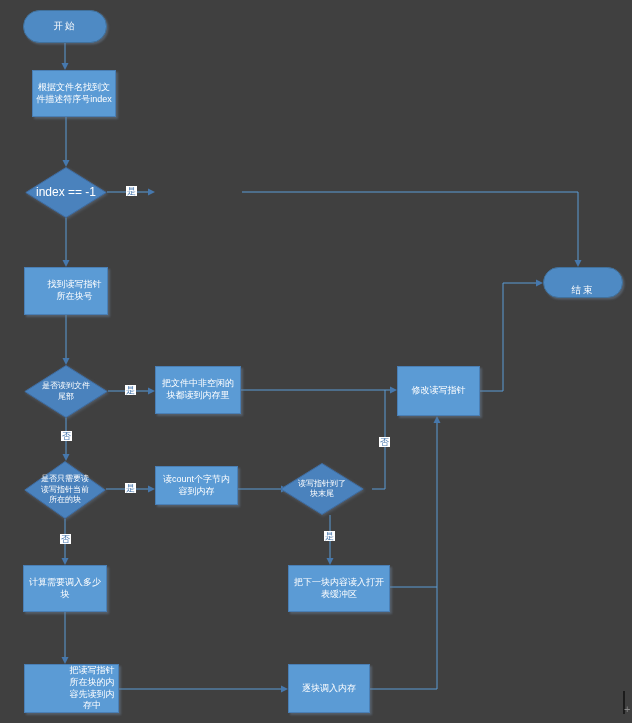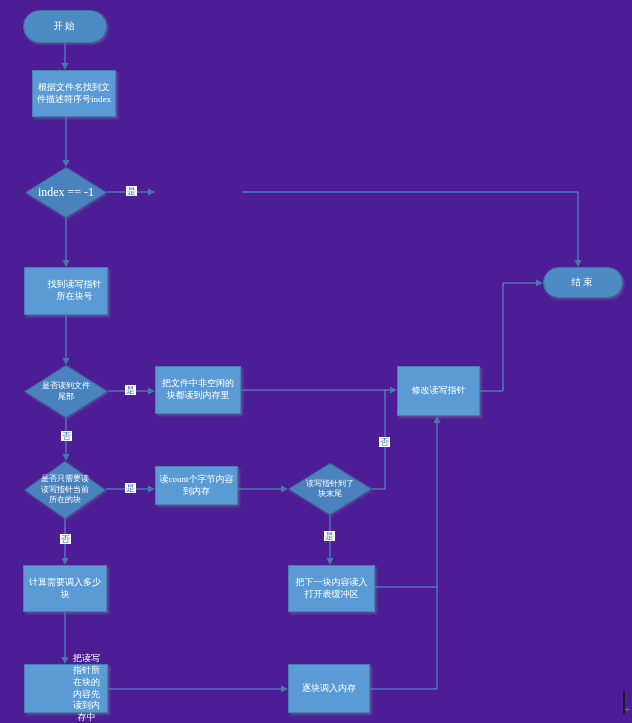--- a/index.html
+++ b/index.html
@@ -1,18 +1,18 @@
 <!DOCTYPE html>
 <html><head>
 <meta charset="utf-8">
 <style>
   html,body{margin:0;padding:0;background:#fff;}
   #canvas{
-    position:relative;width:632px;height:723px;background:#4c1d95;overflow:hidden;
-    font-family:Liberation Serif, serif;
+    position:relative;width:632px;height:723px;background:#404040;overflow:hidden;
+    font-family:Liberation Sans, sans-serif;
   }
   
   .node{
     position:absolute;display:flex;align-items:center;justify-content:center;
     text-align:center;color:#ffffff;box-sizing:border-box;
   }
   .rect{
     background:#5b9bd5;border:1px solid #4a7fb5;
     box-shadow:1.5px 1.5px 2px rgba(110,130,155,.45);
     font-size:9px;line-height:1.3;padding:2px 3px;
@@ -36,26 +36,26 @@
   .n-find-index{left:32px;top:70px;width:84px;height:47px;}
   .n-check-index{left:25px;top:167px;width:82px;height:51px;}
   .n-check-index .lbl{max-width:none;white-space:nowrap;font-size:12px;}
   .n-print-error{left:155px;top:168px;width:87px;height:49px;}
   .n-find-block{left:24px;top:267px;width:84px;height:48px;padding-left:20px;}
   .n-check-eof{left:24px;top:365px;width:84px;height:53px;}
   .n-read-nonfree{left:155px;top:366px;width:86px;height:48px;justify-content:flex-end;}
   .n-modify-pointer{left:397px;top:366px;width:83px;height:50px;}
   .n-check-single{left:24px;top:461px;width:82px;height:58px;}
   .n-read-count{left:155px;top:466px;width:83px;height:39px;}
-  .n-check-block-end{left:288px;top:463px;width:84px;height:52px;align-items:center;}
+  .n-check-block-end{left:280px;top:463px;width:84px;height:52px;align-items:center;}
   .n-calc-blocks{left:23px;top:565px;width:84px;height:47px;}
-  .n-read-next{left:288px;top:565px;width:87px;height:47px;align-items:center;}
-  .n-read-current{left:24px;top:664px;width:84px;height:49px;padding-left:44px;}
+  .n-read-next{left:288px;top:565px;width:102px;height:47px;align-items:center;}
+  .n-read-current{left:24px;top:664px;width:95px;height:49px;padding-left:44px;}
   .n-load-blocks{left:288px;top:664px;width:82px;height:49px;}
-  .n-end{left:543px;top:267px;width:80px;height:31px;}
+  .n-end{left:543px;top:267px;width:80px;height:31px;align-items:flex-end;}
 
   
   #edges{position:absolute;left:0;top:0;width:632px;height:723px;}
   #edges path{stroke:#5b9bd5;stroke-width:1;fill:none;}
   #edges polygon.ah{fill:#4678ad;stroke:none;}
 
   
   .edge-label{
     position:absolute;font-size:9px;line-height:1.15;color:#4a7ab0;
     background:#ffffff;padding:0 1px;z-index:2;

